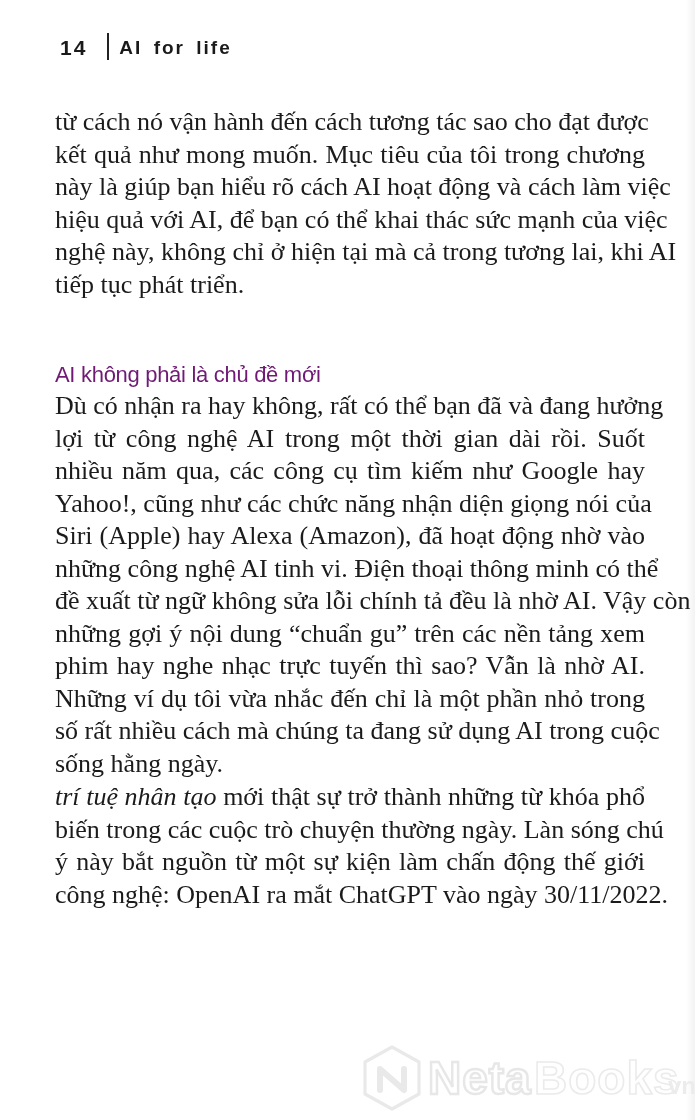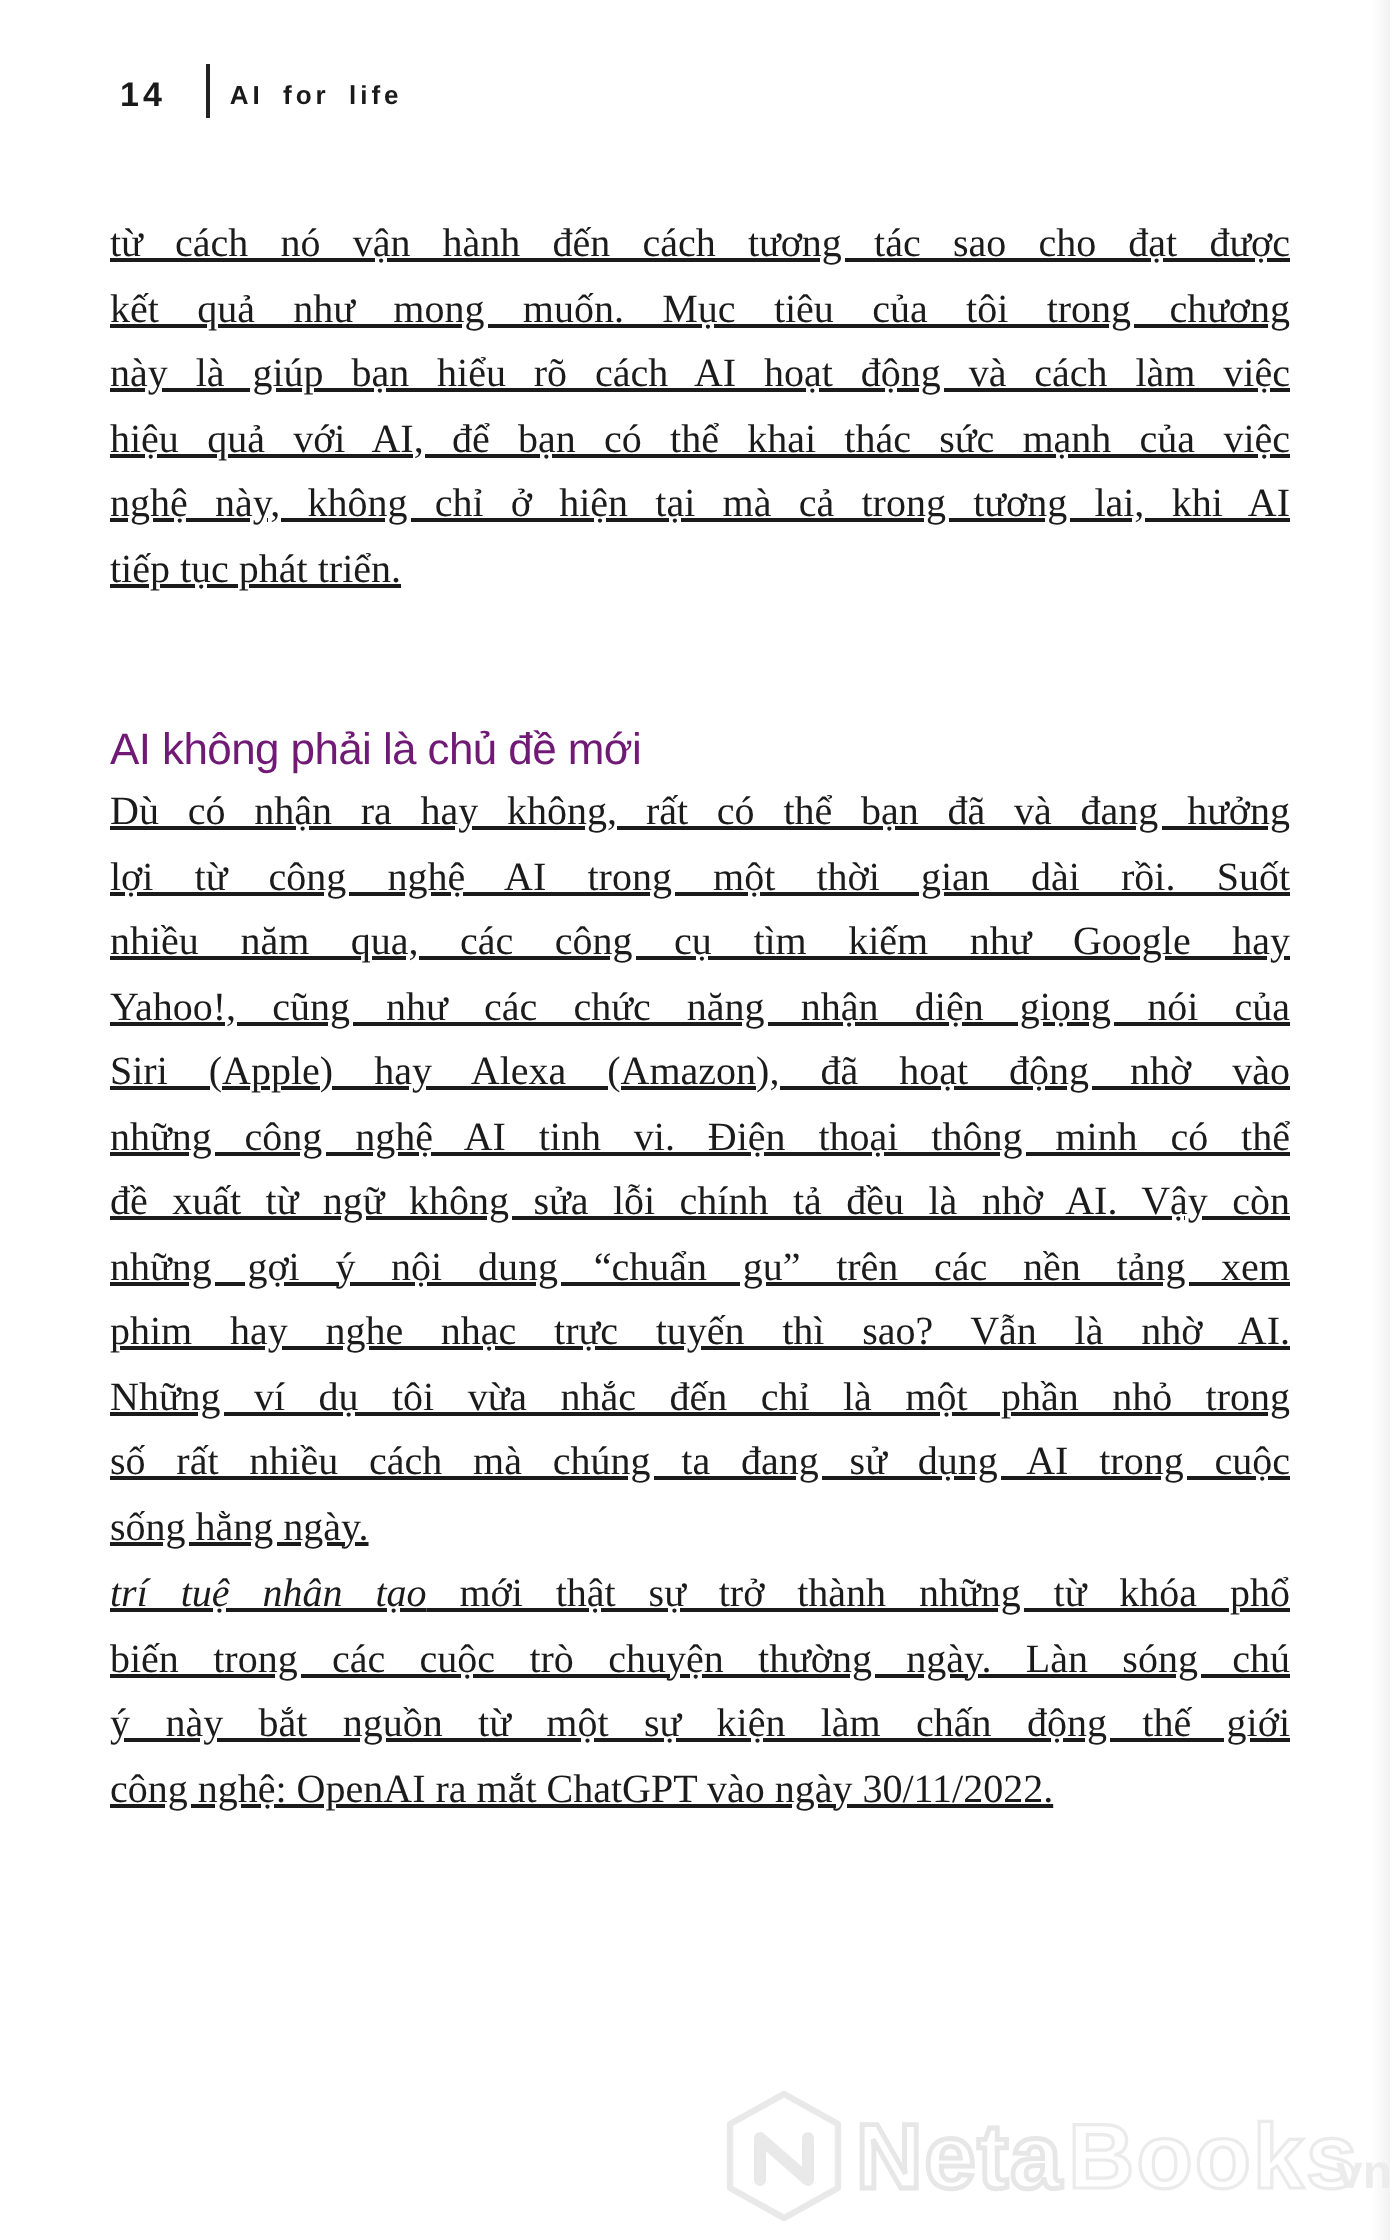--- a/index.html
+++ b/index.html
@@ -21,34 +21,34 @@
   }
 
   
   .page-header{
     position:absolute;top:36px;left:60px;
     display:flex;align-items:center;
     font-family:"Liberation Sans","DejaVu Sans",sans-serif;
     color:#1a1a1a;
   }
   .page-number{
-    font-size:17px;font-weight:600;letter-spacing:2px;
+    font-size:21px;font-weight:600;letter-spacing:2px;
   }
   .header-divider{
     display:inline-block;width:2px;height:27px;background:#222;
     margin-left:20px;margin-right:10px;margin-top:-4px;
   }
   .book-title{
-    font-size:13px;font-weight:600;letter-spacing:2px;word-spacing:4px;
+    font-size:19px;font-weight:600;letter-spacing:2px;word-spacing:4px;
   }
 
   
   .text-block{
     position:absolute;left:55px;width:590px;
-    font-size:20px;line-height:32.5px;text-decoration:underline;
+    font-size:26px;line-height:32.5px;
   }
   .line{
     text-align:justify;
     -moz-text-align-last:justify;
     text-align-last:justify;
     text-justify:inter-word;
     white-space:nowrap; 
   }
   .line.last{
     text-align-last:left;

